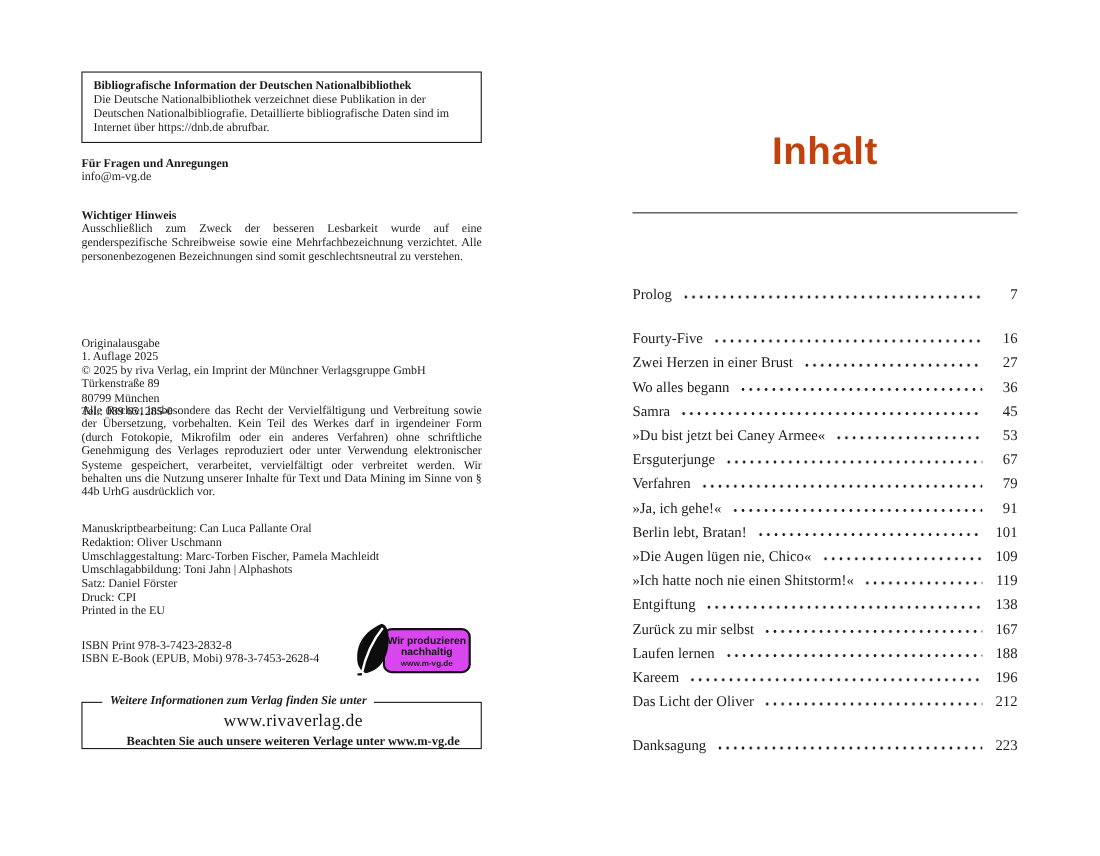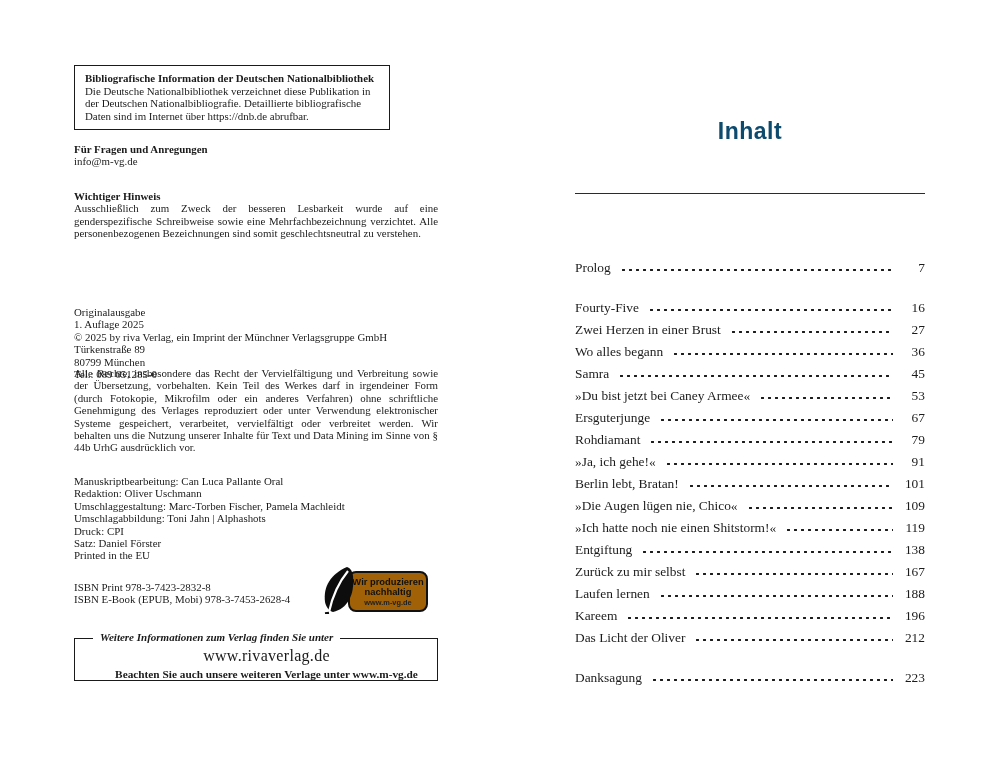--- a/index.html
+++ b/index.html
@@ -6,53 +6,53 @@
   html,body { background:#fff; }
   body { font-family:"Liberation Serif", serif; color:#1a1a1a; }
   .sheet { position:relative; width:1000px; height:778px; background:#ffffff; overflow:hidden; }
 
   
   .left-page { position:absolute; left:74px; top:0; width:364px; height:778px; }
   .left-page .blk { position:absolute; left:0; width:364px; font-size:10.9px; line-height:12.4px; }
   .b { font-weight:bold; }
   .just { text-align:justify; }
 
-  .bib-box { position:absolute; left:0; top:65px; width:316px; border:1.5px solid #1a1a1a;
+  .bib-box { position:absolute; left:0; top:65px; width:364px; border:1.5px solid #1a1a1a;
              padding:6px 10px 7px 10px; font-size:10.9px; line-height:12.6px; }
 
   .blk-contact { top:143px; }
   .blk-notice  { top:190px; }
   .blk-edition { top:274px;margin-top:32px; }
   .blk-rights  { top:367px; }
   .blk-credits { top:475px; }
   .blk-isbn    { top:581px; }
 
   
   .eco-badge { position:absolute; left:249px; top:566px; width:180px; height:48px; }
   .eco-box { position:absolute; left:25px; top:5px; width:80px; height:41px;
-             border:2px solid #111; border-radius:8px; background:#a16207;
+             border:2px solid #111; border-radius:8px; background:#d946ef;
              display:flex; flex-direction:column; align-items:center; justify-content:center;
              font-family:"Liberation Sans", sans-serif; }
   .eco-l1, .eco-l2 { font-weight:bold; font-size:9.4px; line-height:10.5px; color:#111; }
   .eco-url { font-weight:bold; font-size:7.4px; line-height:9px; color:#222; }
   .leaf { position:absolute; left:0; top:0; width:34px; height:48px; z-index:2; }
 
   
   .pub-box { position:absolute; left:0; top:638px; width:364px; height:43px;
              border:1.5px solid #1a1a1a; background:#fff;text-align:center; }
   .pub-legend { position:absolute; top:-8px; left:18px; background:#fff; padding:0 7px;
                 font-style:italic; font-weight:bold; font-size:11px; white-space:nowrap; }
   .pub-url { padding-left:21px; margin-top:5px; font-size:16px; line-height:23px; letter-spacing:0.3px; }
   .pub-note { padding-left:21px; margin-top:1px; font-weight:bold; font-size:11.3px; }
 
   
   .right-page { position:absolute; left:575px; top:0; width:350px; height:778px; }
   .page-title { position:absolute; left:0; top:118px; width:350px; text-align:center;
-                font-family:"Liberation Sans", sans-serif; font-weight:bold; font-size:23px;
-                letter-spacing:0.5px; color:#0c4a6e; }
+                font-family:"Liberation Sans", sans-serif; font-weight:bold; font-size:35px;
+                letter-spacing:0.5px; color:#c2410c; }
   .rule { position:absolute; left:0; top:193px; width:350px; height:1.3px; background:#2b2b2b; }
   .toc { position:absolute; left:0; top:257px; width:350px; font-size:13.4px; color:#1b1b1b; }
   .toc-row { display:flex; align-items:baseline; height:22px; line-height:22px; }
   .toc-row.gap-after { margin-bottom:18px; }
   .toc-label { white-space:nowrap; }
   .toc-leader { flex:1 1 auto; align-self:flex-end; height:6px; margin:0 6px 6px 9px;
                 background-image:radial-gradient(circle, #1b1b1b 1.1px, transparent 1.5px);
                 background-size:7px 6px; background-repeat:repeat-x; background-position:left bottom; }
   .toc-page { min-width:26px; text-align:right; white-space:nowrap; }
 </style>
@@ -87,22 +87,22 @@
       <div>Tel.: 089 651285-0</div>
     </div>
 
     <div class="blk blk-rights just">Alle Rechte, insbesondere das Recht der Vervielfältigung und Verbreitung sowie der Übersetzung, vorbehalten. Kein Teil des Werkes darf in irgendeiner Form (durch Fotokopie, Mikrofilm oder ein anderes Verfahren) ohne schriftliche Genehmigung des Verlages reproduziert oder unter Verwendung elektronischer Systeme gespeichert, verarbeitet, vervielfältigt oder verbreitet werden. Wir behalten uns die Nutzung unserer Inhalte für Text und Data Mining im Sinne von § 44b UrhG ausdrücklich vor.</div>
 
     <div class="blk blk-credits">
       <div>Manuskriptbearbeitung: Can Luca Pallante Oral</div>
       <div>Redaktion: Oliver Uschmann</div>
       <div>Umschlaggestaltung: Marc-Torben Fischer, Pamela Machleidt</div>
       <div>Umschlagabbildung: Toni Jahn | Alphashots</div>
+      <div>Satz: Daniel Förster</div>
       <div>Druck: CPI</div>
-      <div>Satz: Daniel Förster</div>
       <div>Printed in the EU</div>
     </div>
 
     <div class="blk blk-isbn">
       <div>ISBN Print 978-3-7423-2832-8</div>
       <div>ISBN E-Book (EPUB, Mobi) 978-3-7453-2628-4</div>
     </div>
 
     <div class="eco-badge">
       <div class="eco-box">
@@ -168,21 +168,21 @@
         <span class="toc-page">53</span>
       </div>
 
       <div class="toc-row">
         <span class="toc-label">Ersguterjunge</span>
         <span class="toc-leader"></span>
         <span class="toc-page">67</span>
       </div>
 
       <div class="toc-row">
-        <span class="toc-label">Rohdiamant</span>
+        <span class="toc-label">Verfahren</span>
         <span class="toc-leader"></span>
         <span class="toc-page">79</span>
       </div>
 
       <div class="toc-row">
         <span class="toc-label">»Ja, ich gehe!«</span>
         <span class="toc-leader"></span>
         <span class="toc-page">91</span>
       </div>
 

